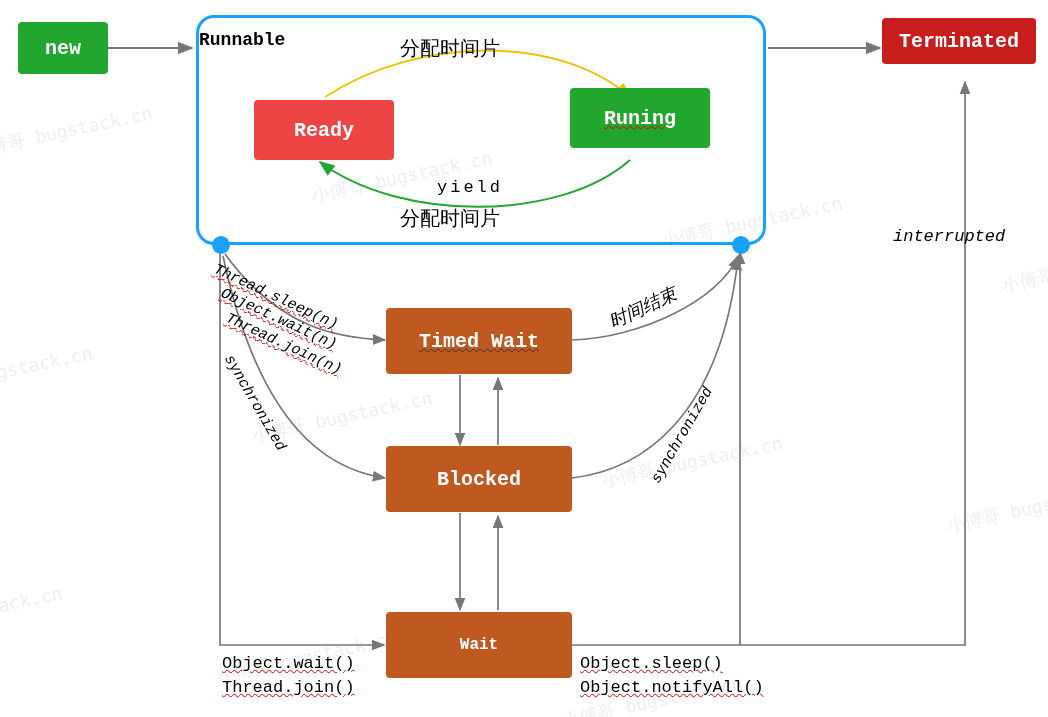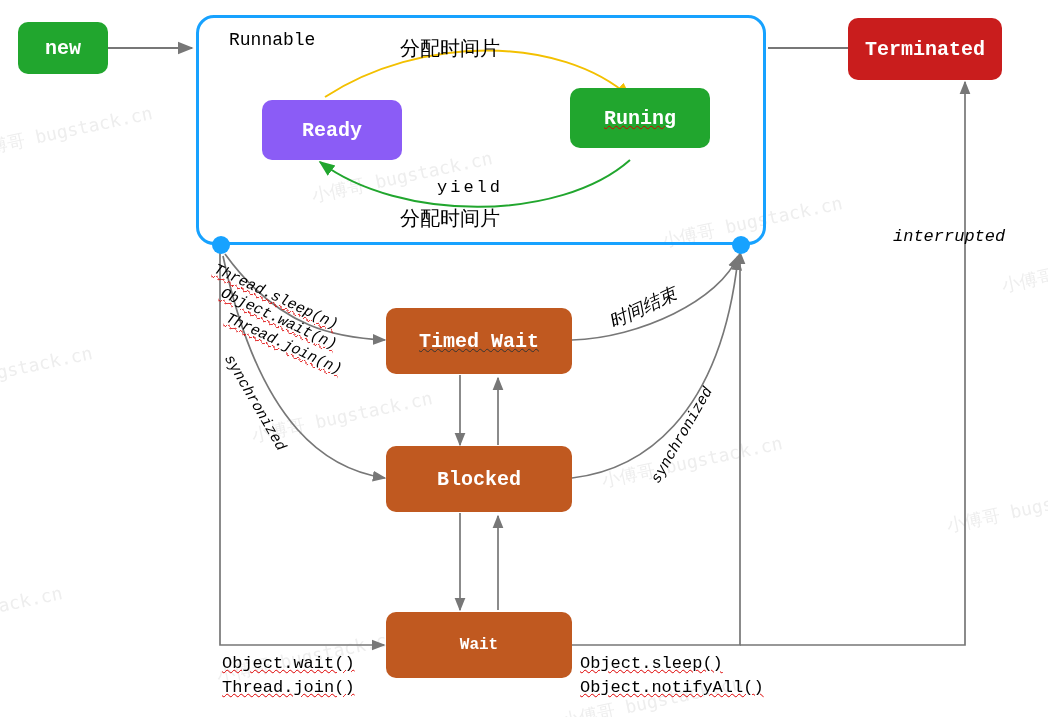--- a/index.html
+++ b/index.html
@@ -1,21 +1,21 @@
 <!DOCTYPE html>
 <html><head>
 <meta charset="utf-8">
 <style>
   * { box-sizing: border-box; margin: 0; padding: 0; }
   body { width: 1048px; height: 717px; position: relative; background: #fff; font-family: "Microsoft YaHei", "SimSun", monospace, sans-serif; overflow: hidden; }
   .watermark { position: absolute; color: #eee; font-size: 18px; transform: rotate(-12deg); pointer-events: none; white-space: nowrap; }
-  .state-box { position: absolute; display: flex; align-items: center; justify-content: center; font-family: "Courier New", monospace; font-weight: bold; color: #fff; border-radius: 10px; }
+  .state-box { position: absolute; display: flex; align-items: center; justify-content: center; font-family: "Courier New", monospace; font-weight: bold; color: #fff; border-radius: 4px; }
   .green-box { background: #21a62e; }
   .red-box { background: #c91d1d; }
-  .yellow-box { background: #8b5cf6; color: #fff; margin-left: 8px; }
+  .yellow-box { background: #ef4444; color: #fff; }
   .orange-box { background: #c05920; }
   .runnable-frame { position: absolute; border: 3px solid #17a2ff; border-radius: 18px; }
   .dot { position: absolute; width: 18px; height: 18px; border-radius: 50%; background: #17a2ff; }
   svg.edges { position: absolute; left:0; top:0; width:1048px; height:717px; pointer-events:none; }
   .label { position: absolute; font-family: "Courier New", "Microsoft YaHei", monospace; font-size: 17px; color: #000; white-space: nowrap; }
   .label.italic { font-style: italic; }
   .label.small { font-size: 15px; }
   .rot25 { transform: rotate(25deg); transform-origin: left top; }
   .rot-25 { transform: rotate(-25deg); transform-origin: left top; }
   .rot60 { transform: rotate(60deg); transform-origin: left top; }
@@ -78,26 +78,26 @@
   <line x1="498" y1="610" x2="498" y2="516" stroke="#777" stroke-width="1.7" marker-end="url(#ah-gray)"></line>
 
   <path d="M 740 645 L 965 645 L 965 82" fill="none" stroke="#777" stroke-width="1.7" marker-end="url(#ah-gray)"></path>
 </svg>
 
 <div class="runnable-frame" style="left:196px; top:15px; width:570px; height:230px"></div>
 <div class="dot" style="left:212px; top:236px"></div>
 <div class="dot" style="left:732px; top:236px"></div>
 
 <div class="state-box green-box" style="left:18px; top:22px; width:90px; height:52px; font-size:20px">new</div>
-<div class="label" style="left:229px; top:30px; font-weight:normal; font-size:18px">Runnable</div>
+<div class="label" style="left:199px; top:30px; font-weight:bold; font-size:18px">Runnable</div>
 <div class="state-box yellow-box" style="left:254px; top:100px; width:140px; height:60px; font-size:20px">Ready</div>
 <div class="state-box green-box" style="left:570px; top:88px; width:140px; height:60px; font-size:20px">
     <span class="underline-red">Runing</span>
   </div>
-<div class="state-box red-box" style="left:848px; top:18px; width:154px; height:62px; font-size:20px">Terminated</div>
+<div class="state-box red-box" style="left:882px; top:18px; width:154px; height:46px; font-size:20px">Terminated</div>
 
 <div class="state-box orange-box" style="left:386px; top:308px; width:186px; height:66px; font-size:20px">
     <span class="underline-red" style="text-decoration-color:#333;">Timed Wait</span>
   </div>
 <div class="state-box orange-box" style="left:386px; top:446px; width:186px; height:66px; font-size:20px">Blocked</div>
 <div class="state-box orange-box" style="left:386px; top:612px; width:186px; height:66px; font-size:16px">Wait</div>
 
 <div class="label" style="left:400px; top:35px; font-size:20px">分配时间片</div>
 <div class="label" style="left:437px; top:178px; letter-spacing:3px">yield</div>
 <div class="label" style="left:400px; top:205px; font-size:20px">分配时间片</div>

